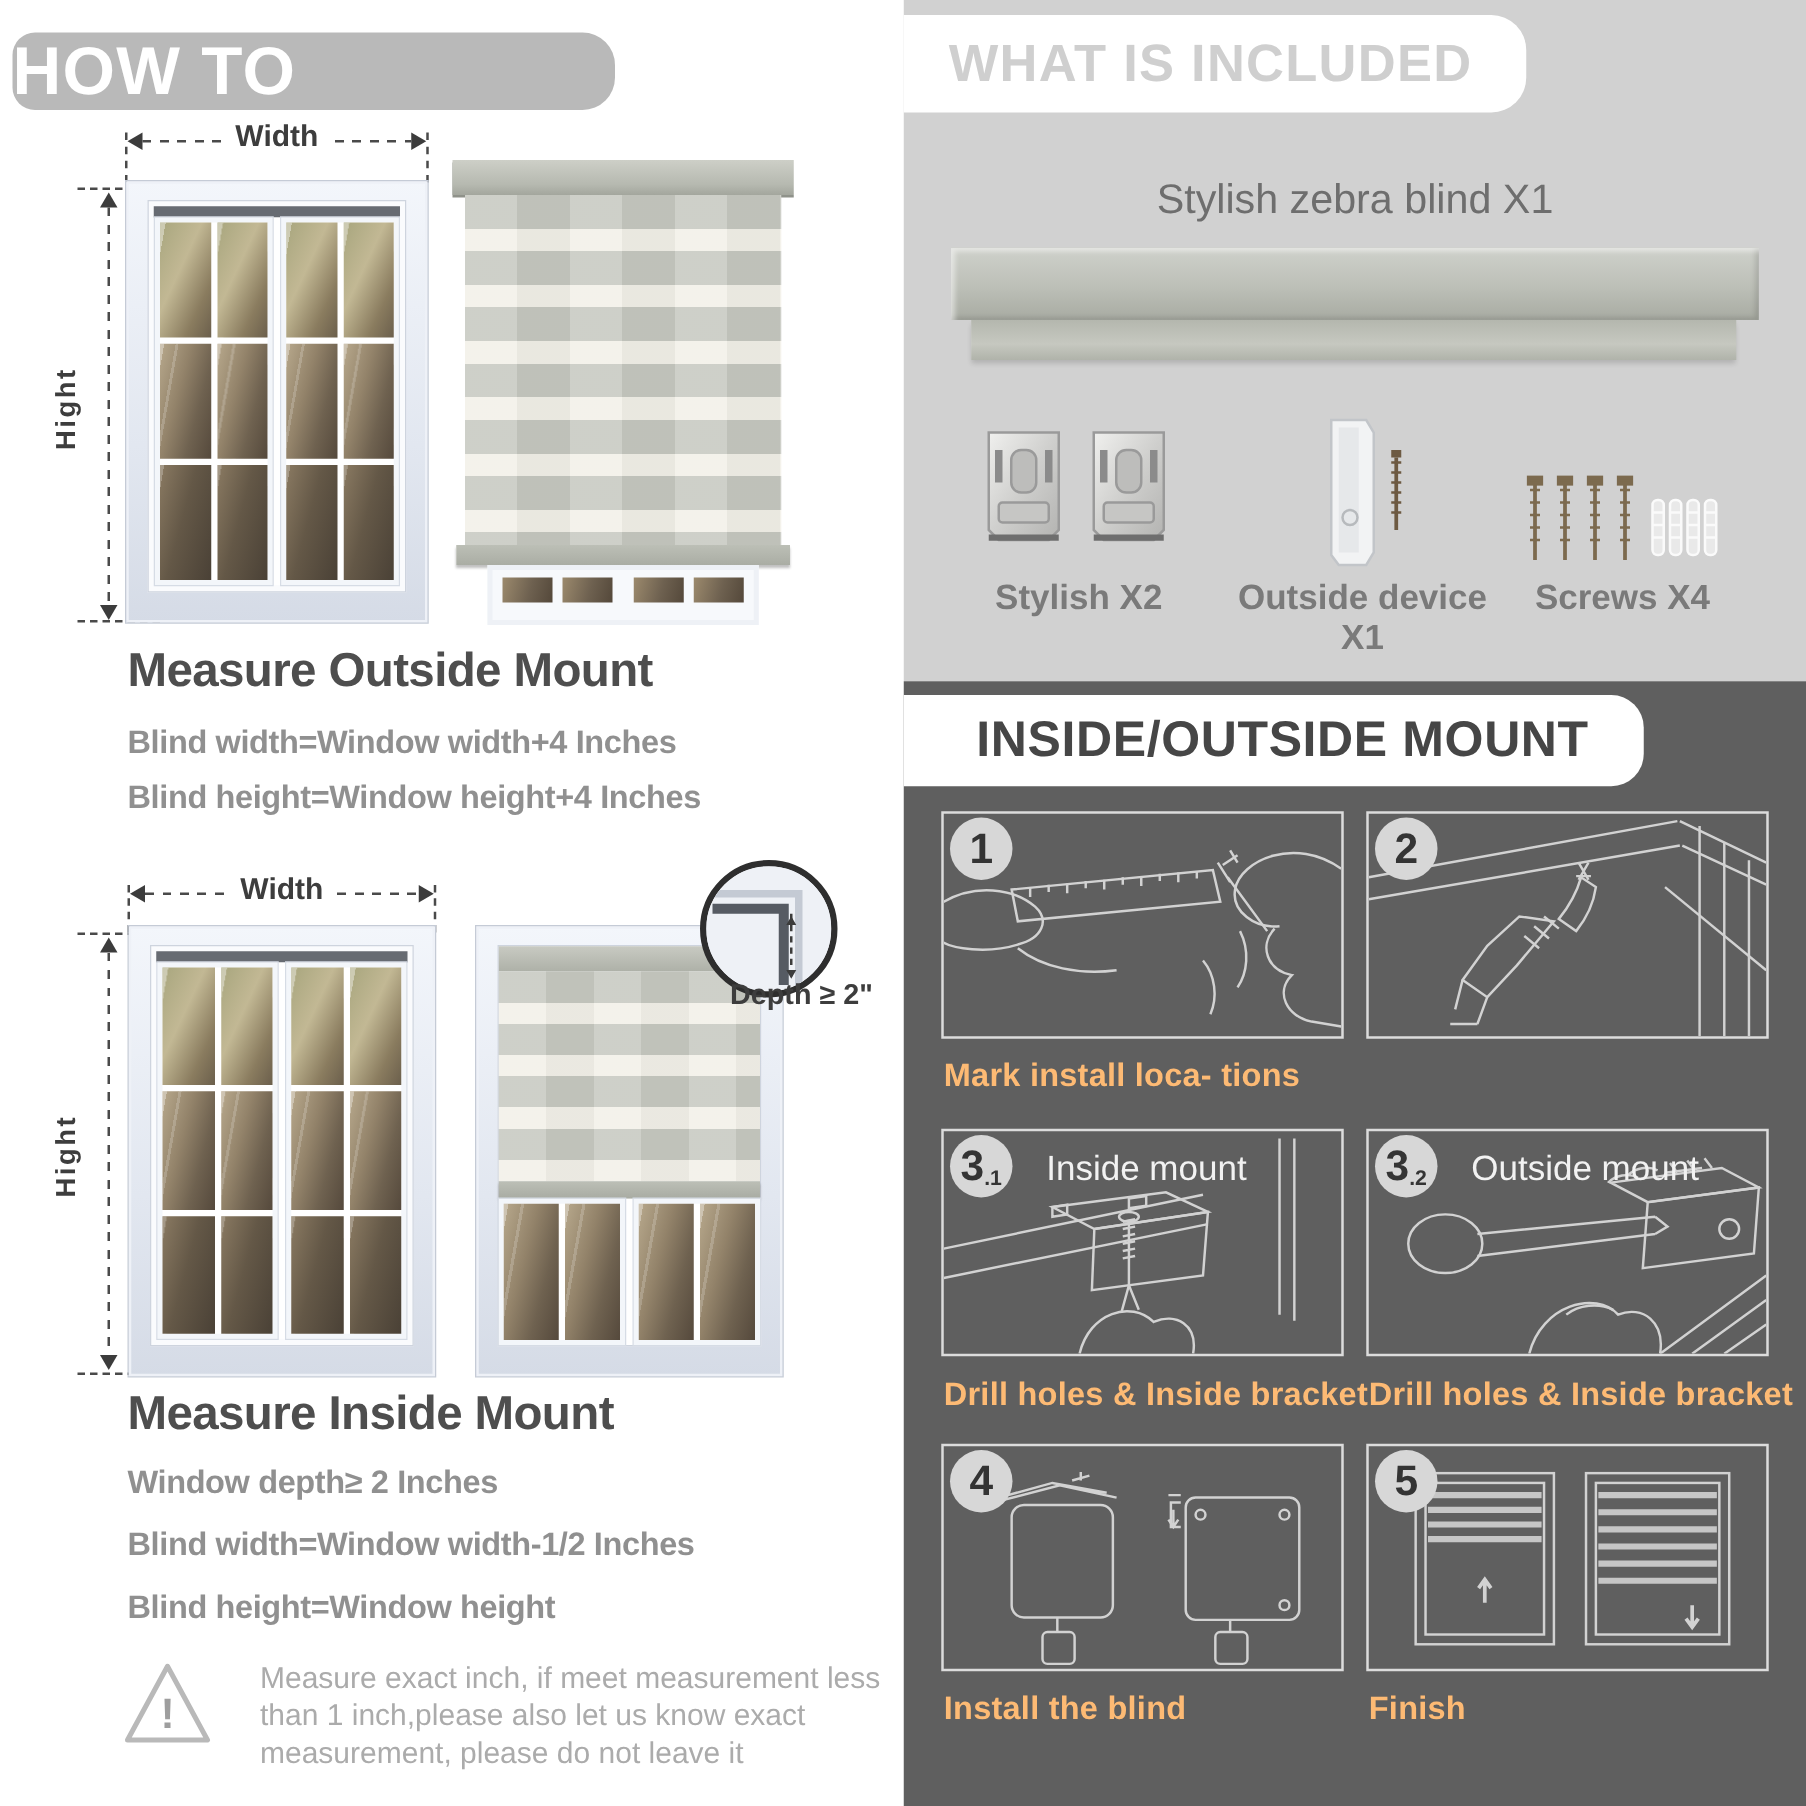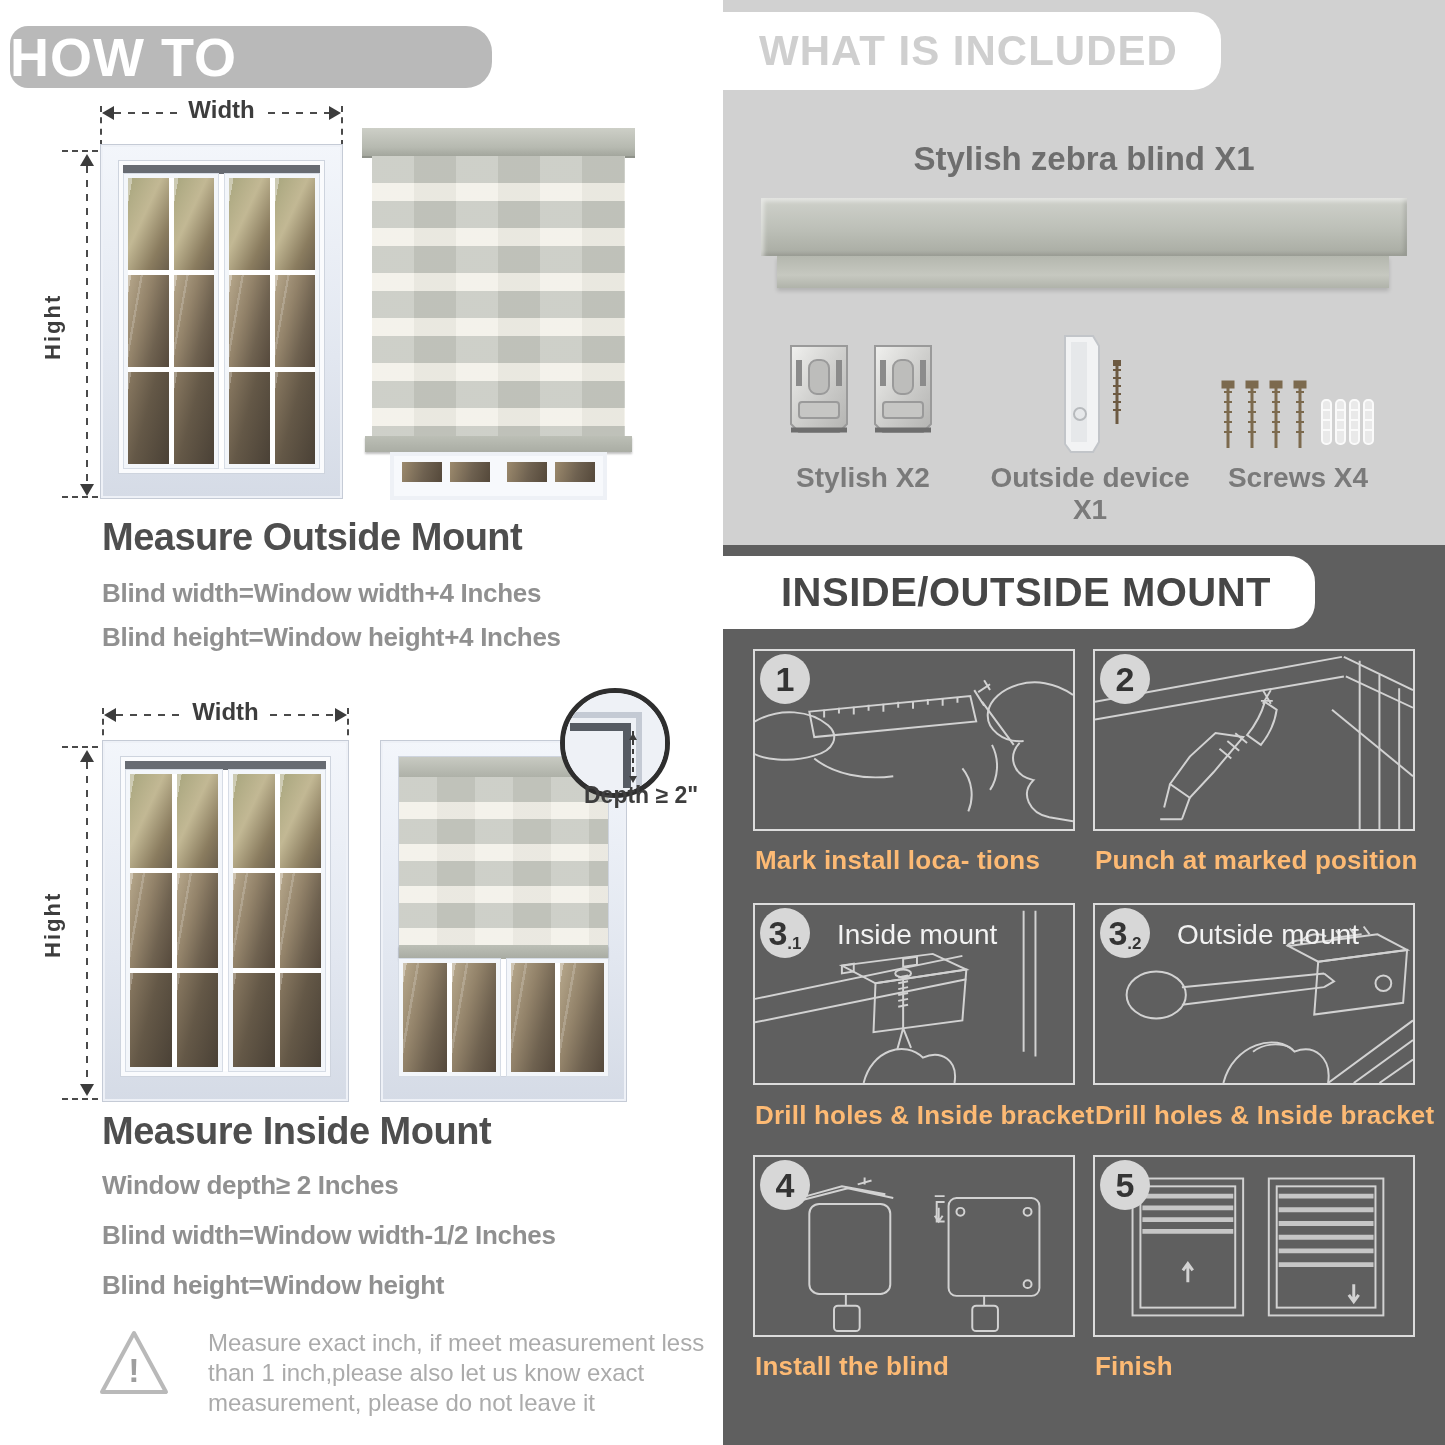--- a/index.html
+++ b/index.html
@@ -90,21 +90,21 @@
   .sec-line{font-size:26px;font-weight:bold;color:#909090;letter-spacing:-0.3px;}
 
   .warn-text{font-size:24px;color:#ababab;line-height:30px;width:500px;}
 
   
   .right-top{left:723px;top:0;width:722px;height:545px;background:#d1d1d1;}
   .banner-included{position:absolute;left:0;top:12px;width:498px;height:78px;background:#ffffff;
     border-radius:0 28px 28px 0;color:#cfcfcf;font-size:42px;font-weight:bold;letter-spacing:1px;
     line-height:78px;padding-left:36px;box-sizing:border-box;}
   .product-title{position:absolute;left:0;top:140px;width:100%;text-align:center;
-    font-size:33px;font-weight:bold;color:#6e6e6e;}
+    font-size:33px;font-weight:normal;color:#6e6e6e;}
   .bar-main{position:absolute;left:38px;top:198px;width:646px;height:58px;
     background:linear-gradient(180deg,#cfd1cb 0%,#bcbfb7 55%,#a8aba2 100%);
     box-shadow:inset 3px 3px 4px rgba(255,255,255,.5), inset -3px -2px 4px rgba(0,0,0,.12);}
   .bar-lip{position:absolute;left:54px;top:256px;width:612px;height:32px;
     background:linear-gradient(180deg,#b4b7ae 0%,#c6c8c0 60%,#b0b3aa 100%);
     box-shadow:0 3px 4px rgba(0,0,0,.15);}
   .item-caption{position:absolute;top:462px;font-size:28px;font-weight:bold;color:#7a7a7a;text-align:center;}
 
   .right-bottom{left:723px;top:545px;width:722px;height:900px;background:#5f5f5f;}
   .banner-mount{position:absolute;left:0;top:11px;width:592px;height:73px;background:#ffffff;
@@ -385,21 +385,20 @@
         <path d="M178,40 l-8,14 m0,-14 l8,14 m-10,-3 h12"></path>
         <path d="M172,52 c-4,14 -10,24 -18,34 l14,10 c8,-10 14,-22 16,-36 Z"></path>
         <path d="M150,88 L120,124 L96,150 l-20,-14 20,-28 26,-24 Z"></path>
         <path d="M96,150 l-8,22 M76,136 l-6,24 M88,172 h-22"></path>
         <path d="M126,100 l12,10 M134,92 l12,10 M142,84 l12,10"></path>
       </svg>
       <div class="badge">
         <span class="b-main">2</span><span class="b-sub"></span>
       </div>
     </div>
-    <div class="step-caption" style="left:372px;top:300px;">Punch at  marked position</div>
 
     <div class="panel" style="left:30px;top:358px;">
       <svg viewBox="0 0 322 182" preserveAspectRatio="none" fill="none" stroke="#d2d2d2" stroke-width="2">
         <path d="M0,96 L210,52 M0,120 L214,76"></path>
         <path d="M272,6 V150 M284,6 V155"></path>
         <path d="M88,62 L180,50 L214,66 L122,80 Z"></path>
         <path d="M122,80 L214,66 L210,118 L120,130 Z"></path>
         <path d="M100,60 l-12,2 v8 l12,-2 Z M150,55 l14,-2 v8 l-14,2 Z"></path>
         <circle cx="190" cy="100" rx="7" ry="10"></circle>
         <path d="M150,72 v54 m-5,-52 l10,-2 m-10,8 l10,-2 m-10,8 l10,-2 m-10,8 l10,-2 m-10,8 l10,-2 m-10,8 l10,-2"></path>

